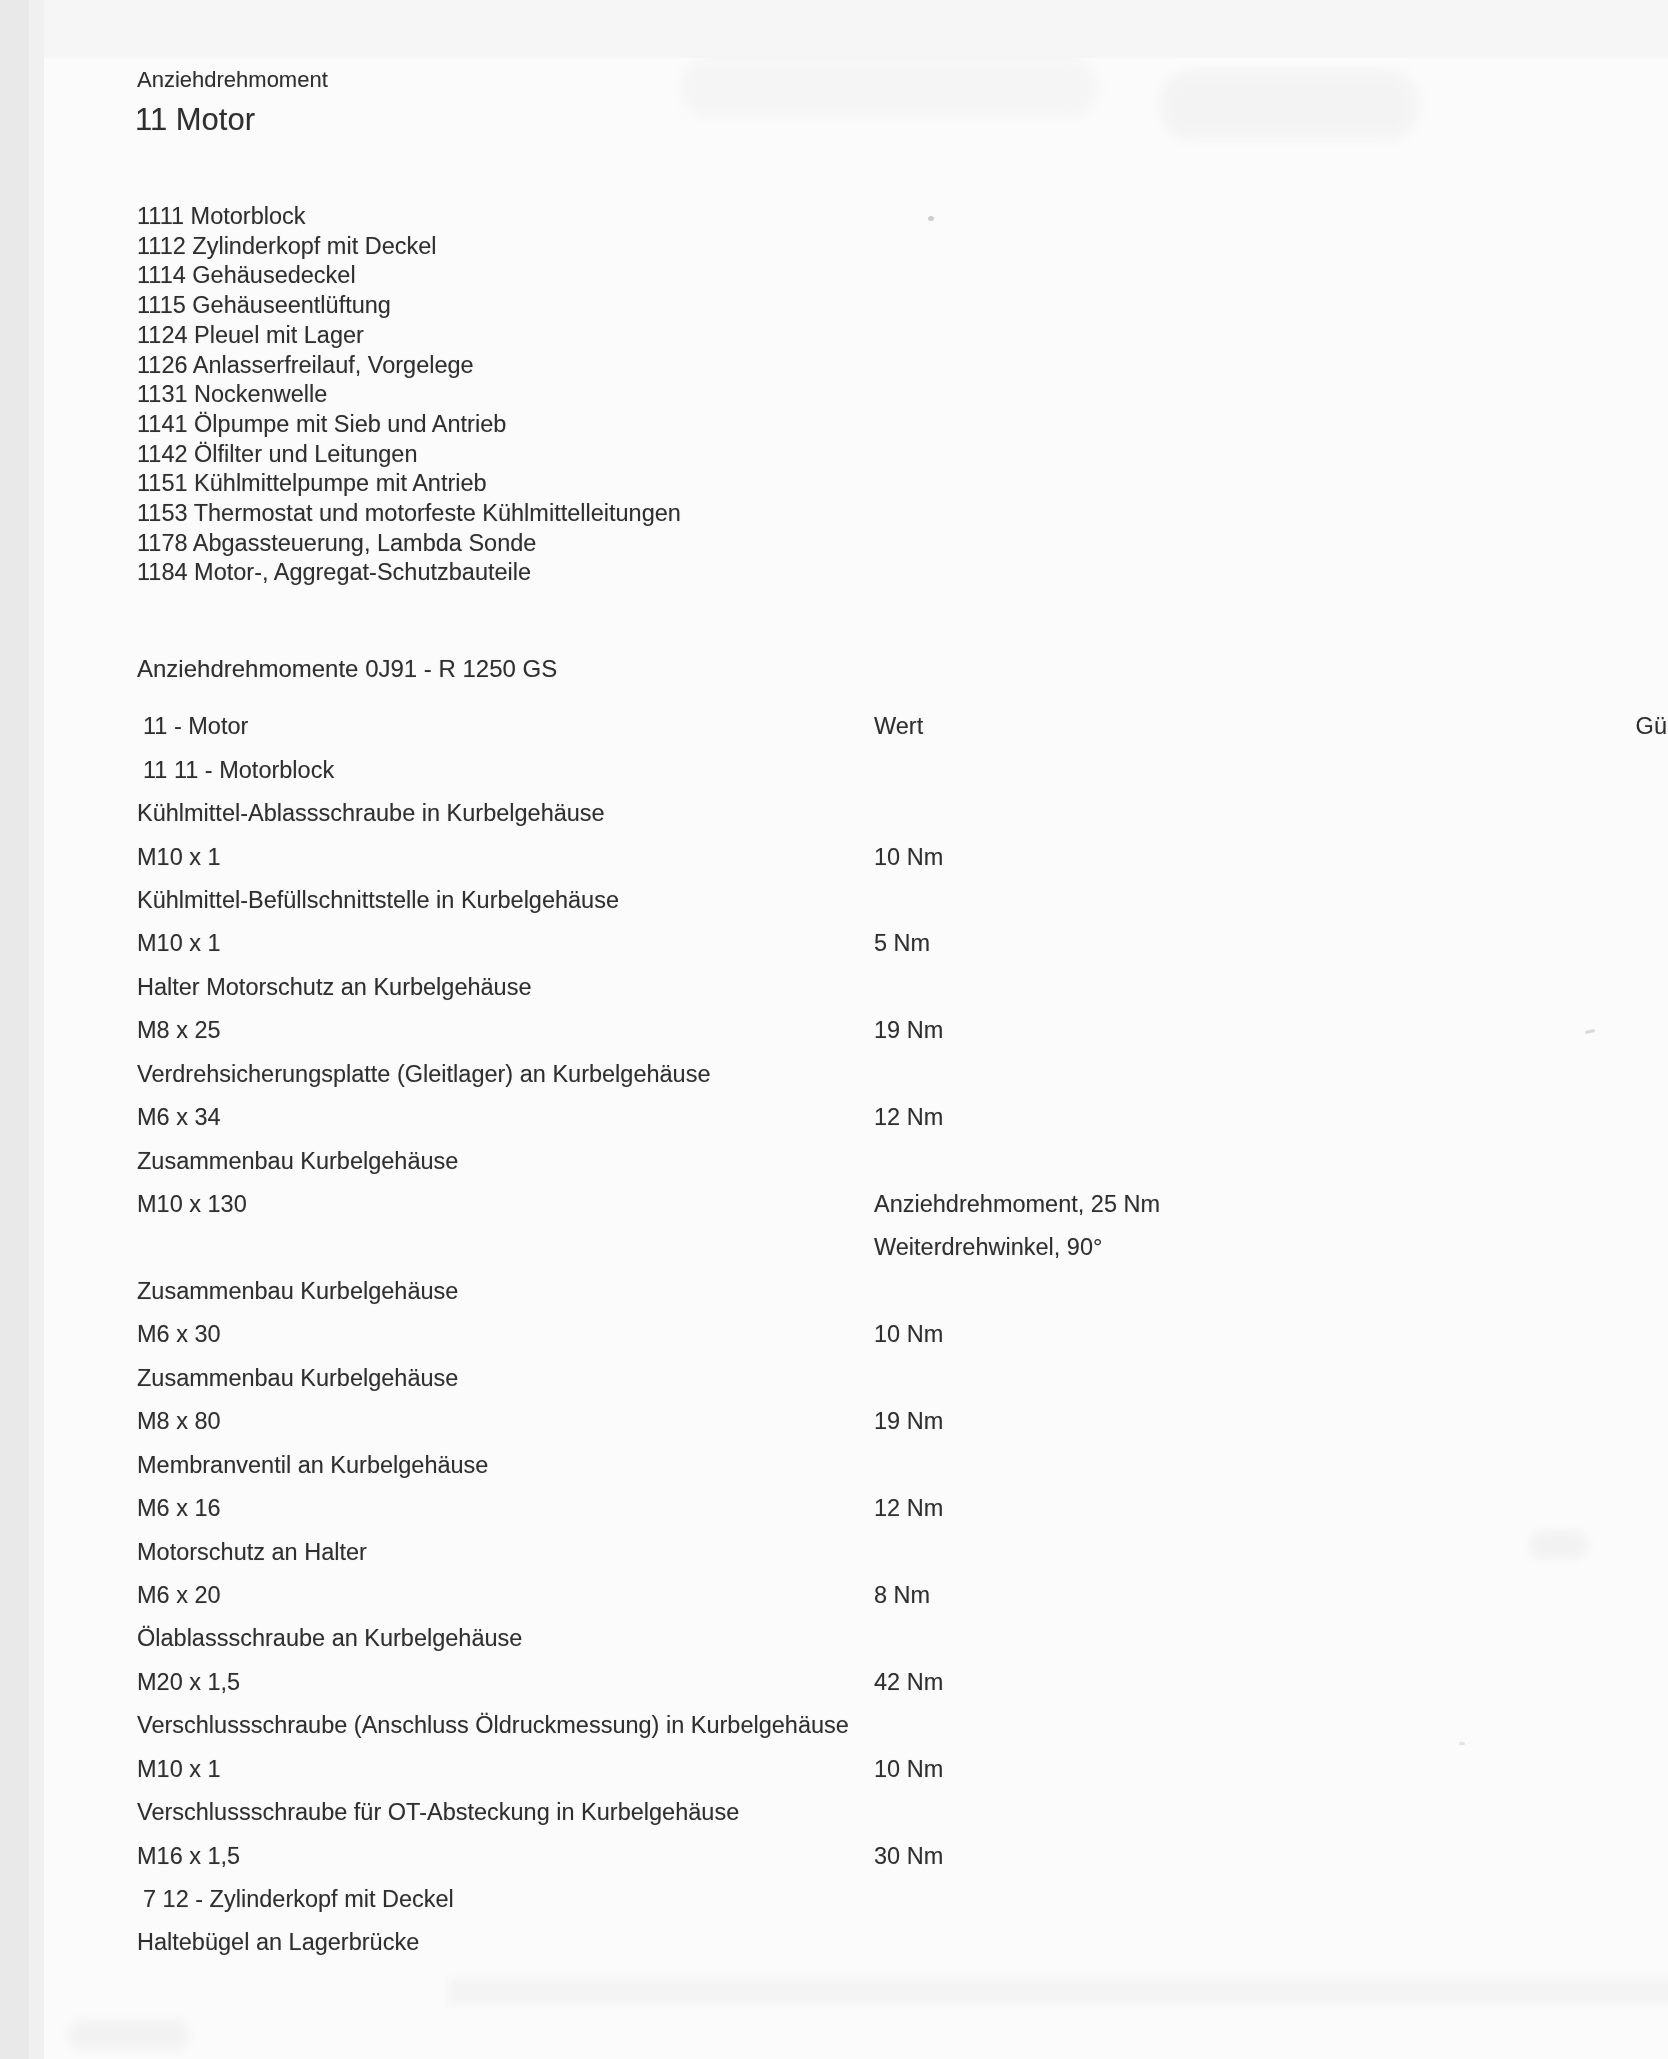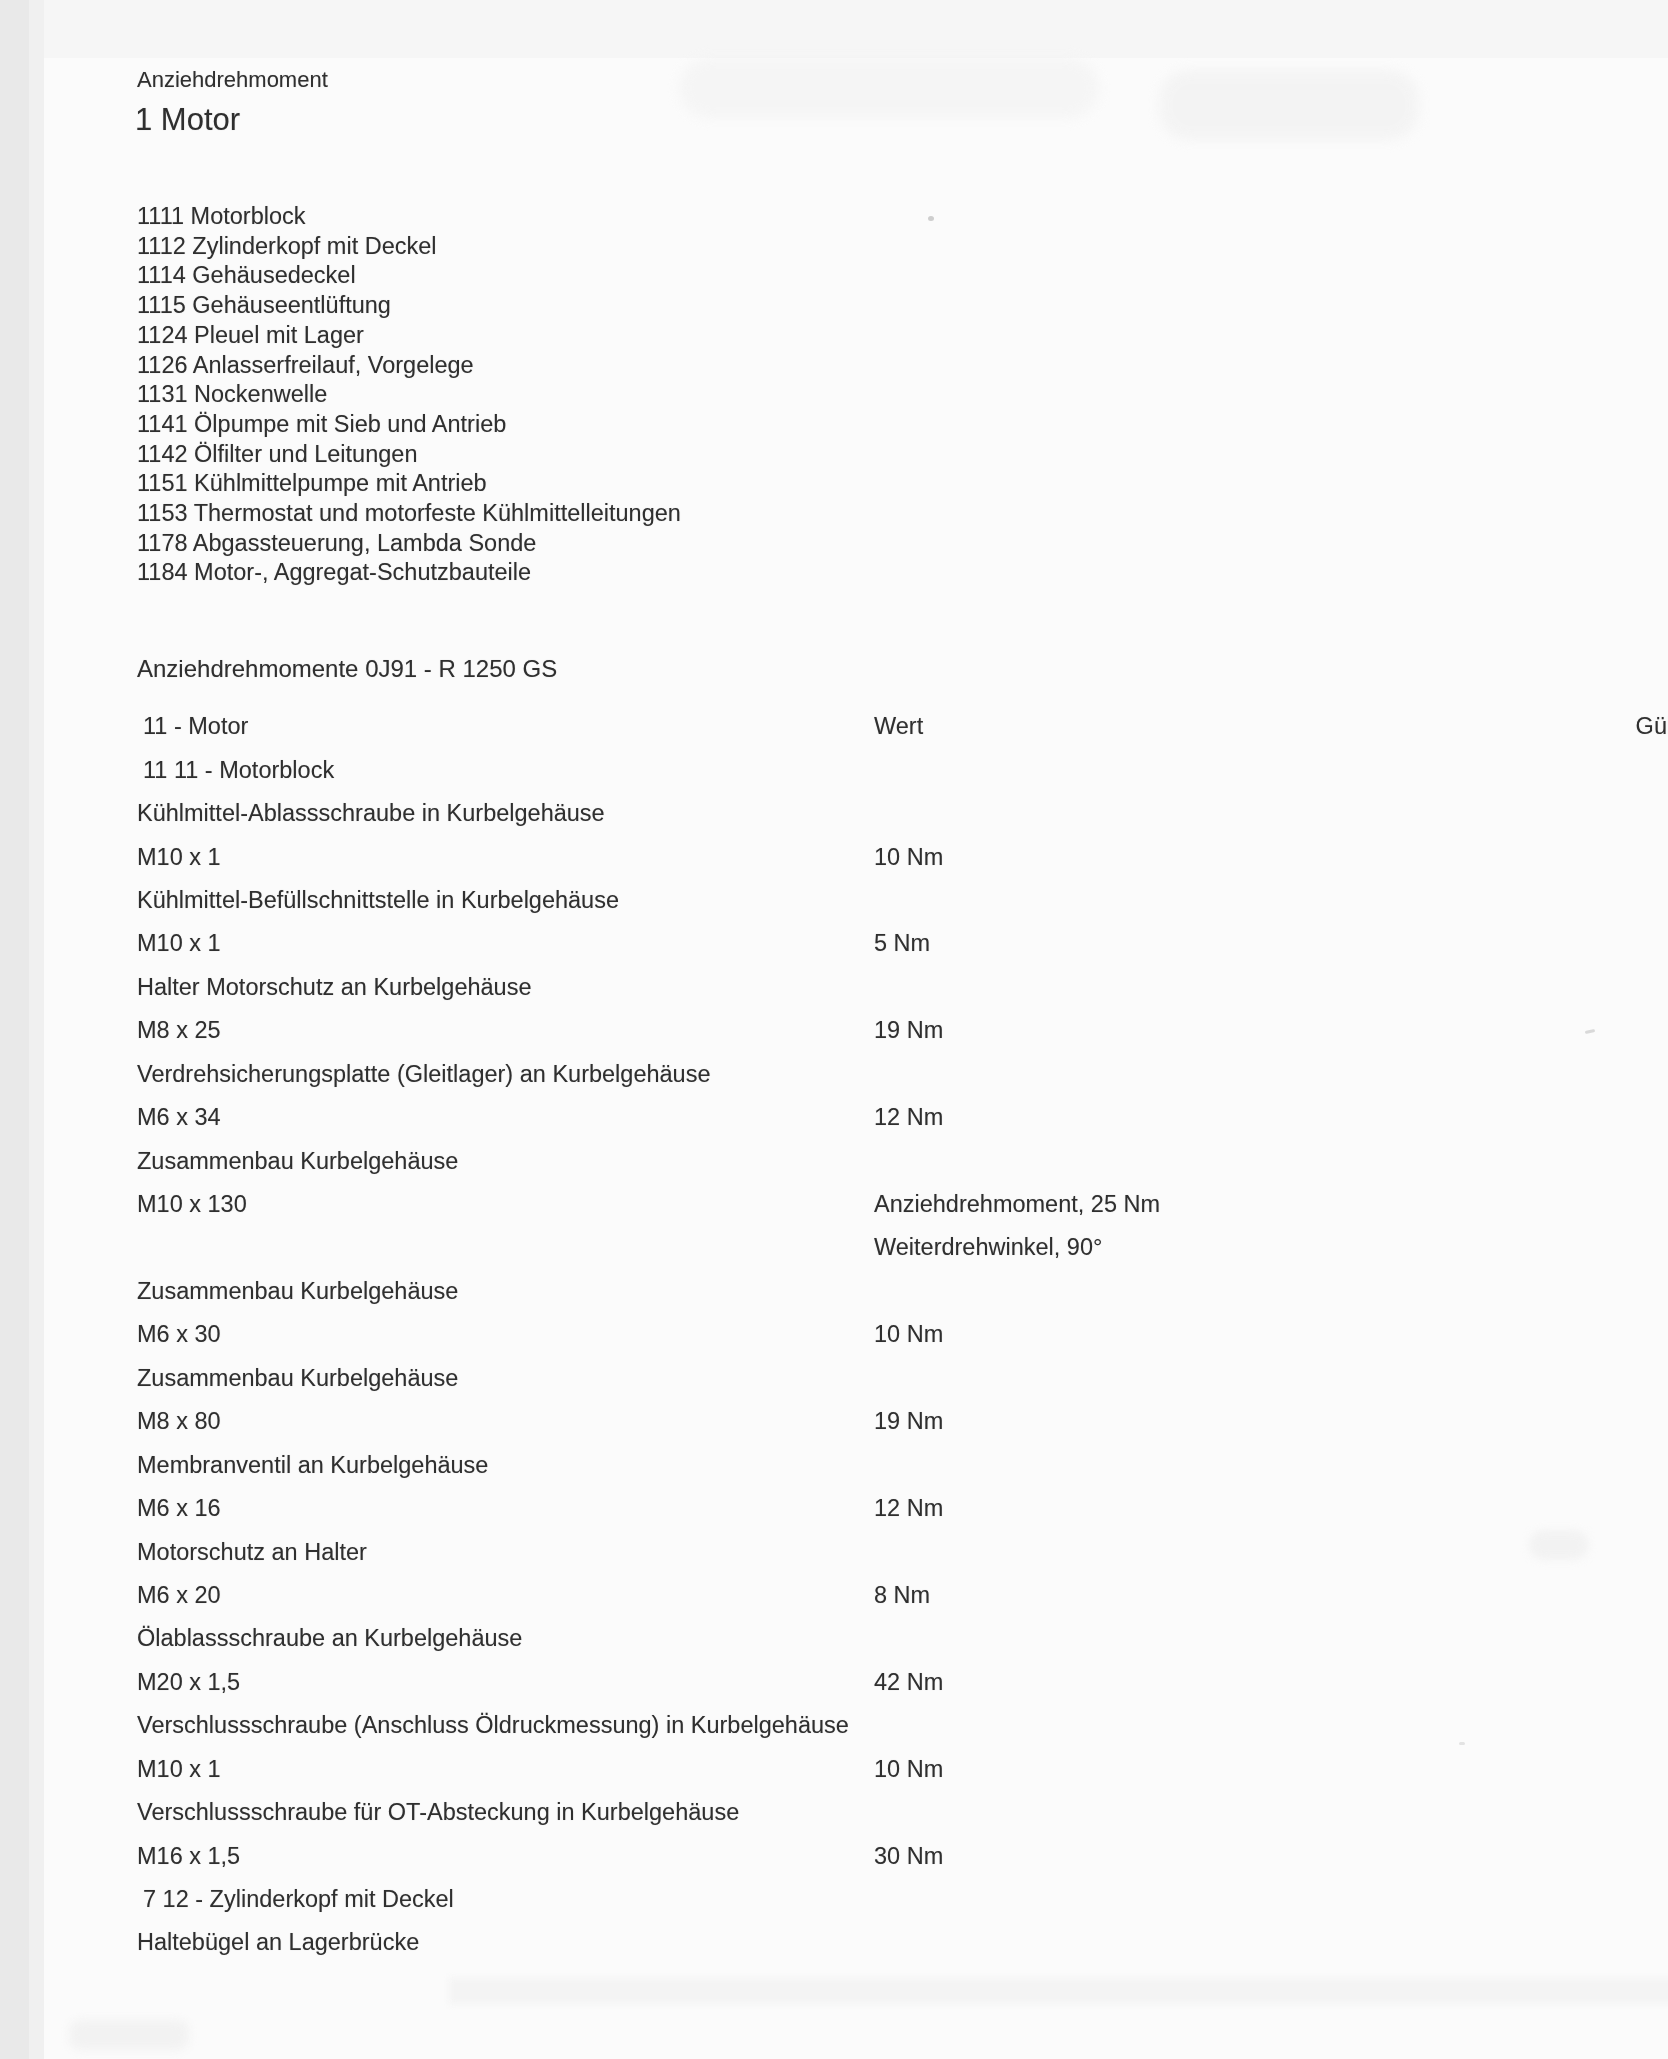--- a/index.html
+++ b/index.html
@@ -85,21 +85,21 @@
   <div class="art art-smudge1"></div>
   <div class="art art-smudge2"></div>
   <div class="art art-smudge3"></div>
   <div class="art art-botband"></div>
   <div class="art art-botblob"></div>
   <div class="art art-dot1"></div>
   <div class="art art-dot2"></div>
   <div class="art art-dot3"></div>
 
   <div class="eyebrow soft">Anziehdrehmoment</div>
-  <h1 class="title soft">1 Motor</h1>
+  <h1 class="title soft">11 Motor</h1>
 
   <ul class="parts soft">
       <li class="part">1111 Motorblock</li>
       <li class="part">1112 Zylinderkopf mit Deckel</li>
       <li class="part">1114 Gehäusedeckel</li>
       <li class="part">1115 Gehäuseentlüftung</li>
       <li class="part">1124 Pleuel mit Lager</li>
       <li class="part">1126 Anlasserfreilauf, Vorgelege</li>
       <li class="part">1131 Nockenwelle</li>
       <li class="part">1141 Ölpumpe mit Sieb und Antrieb</li>

